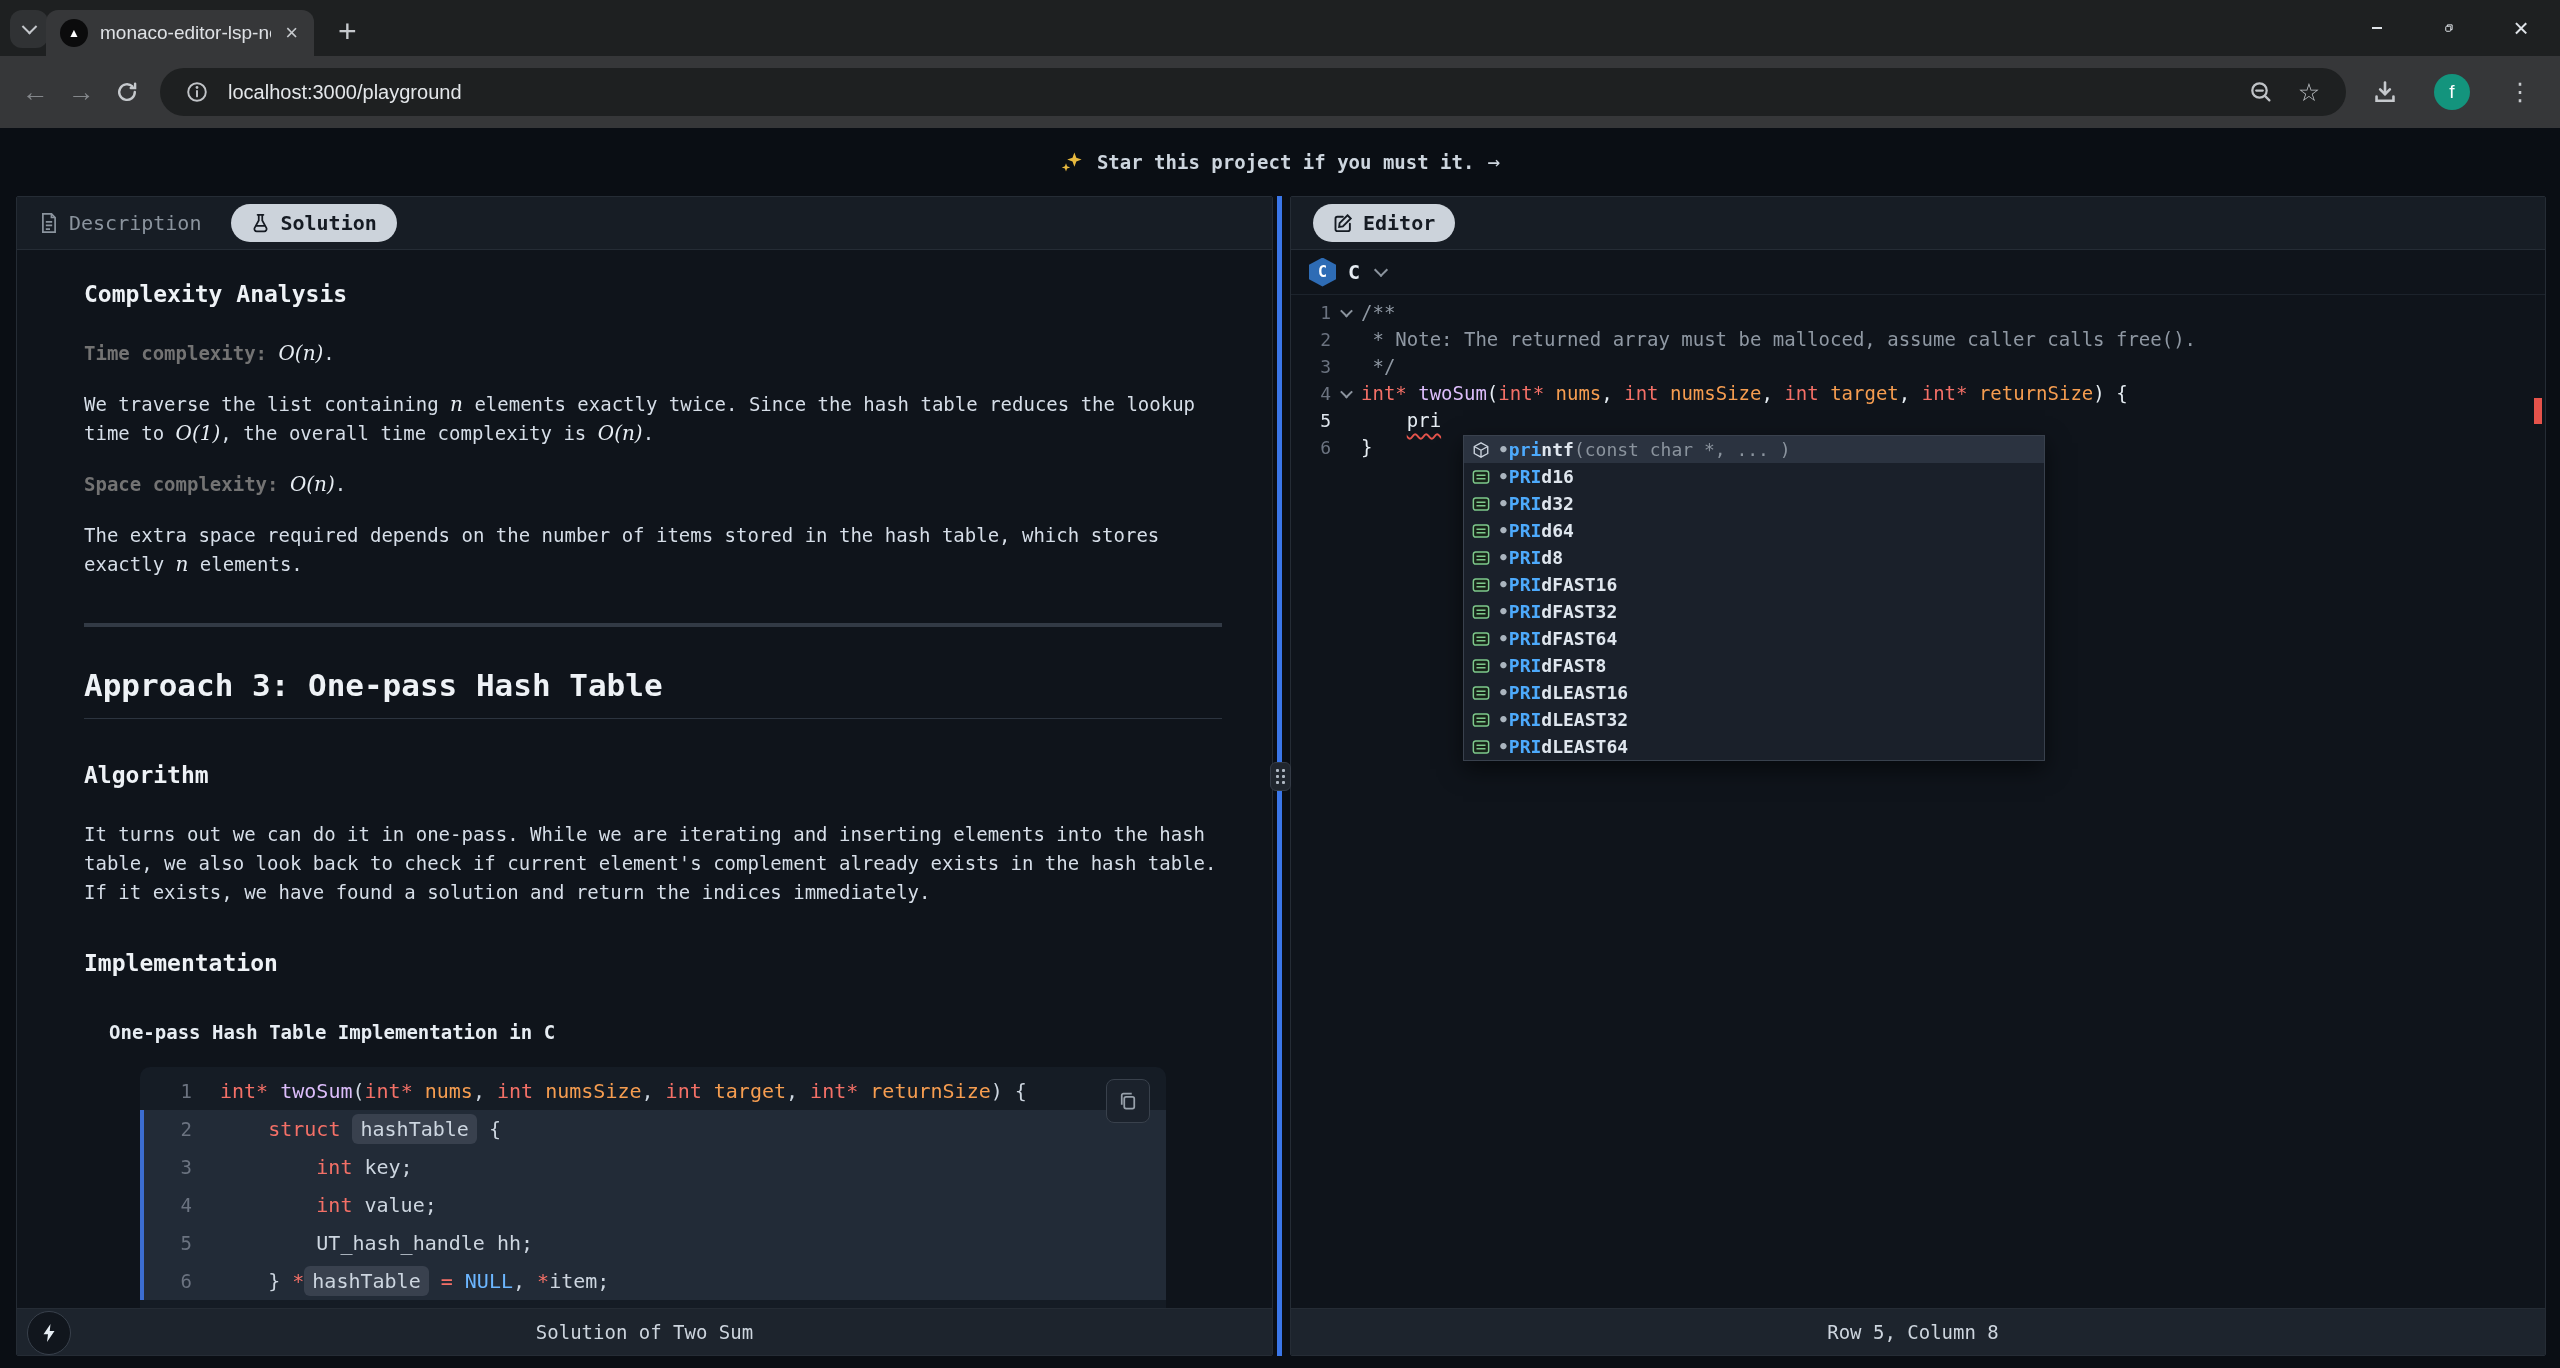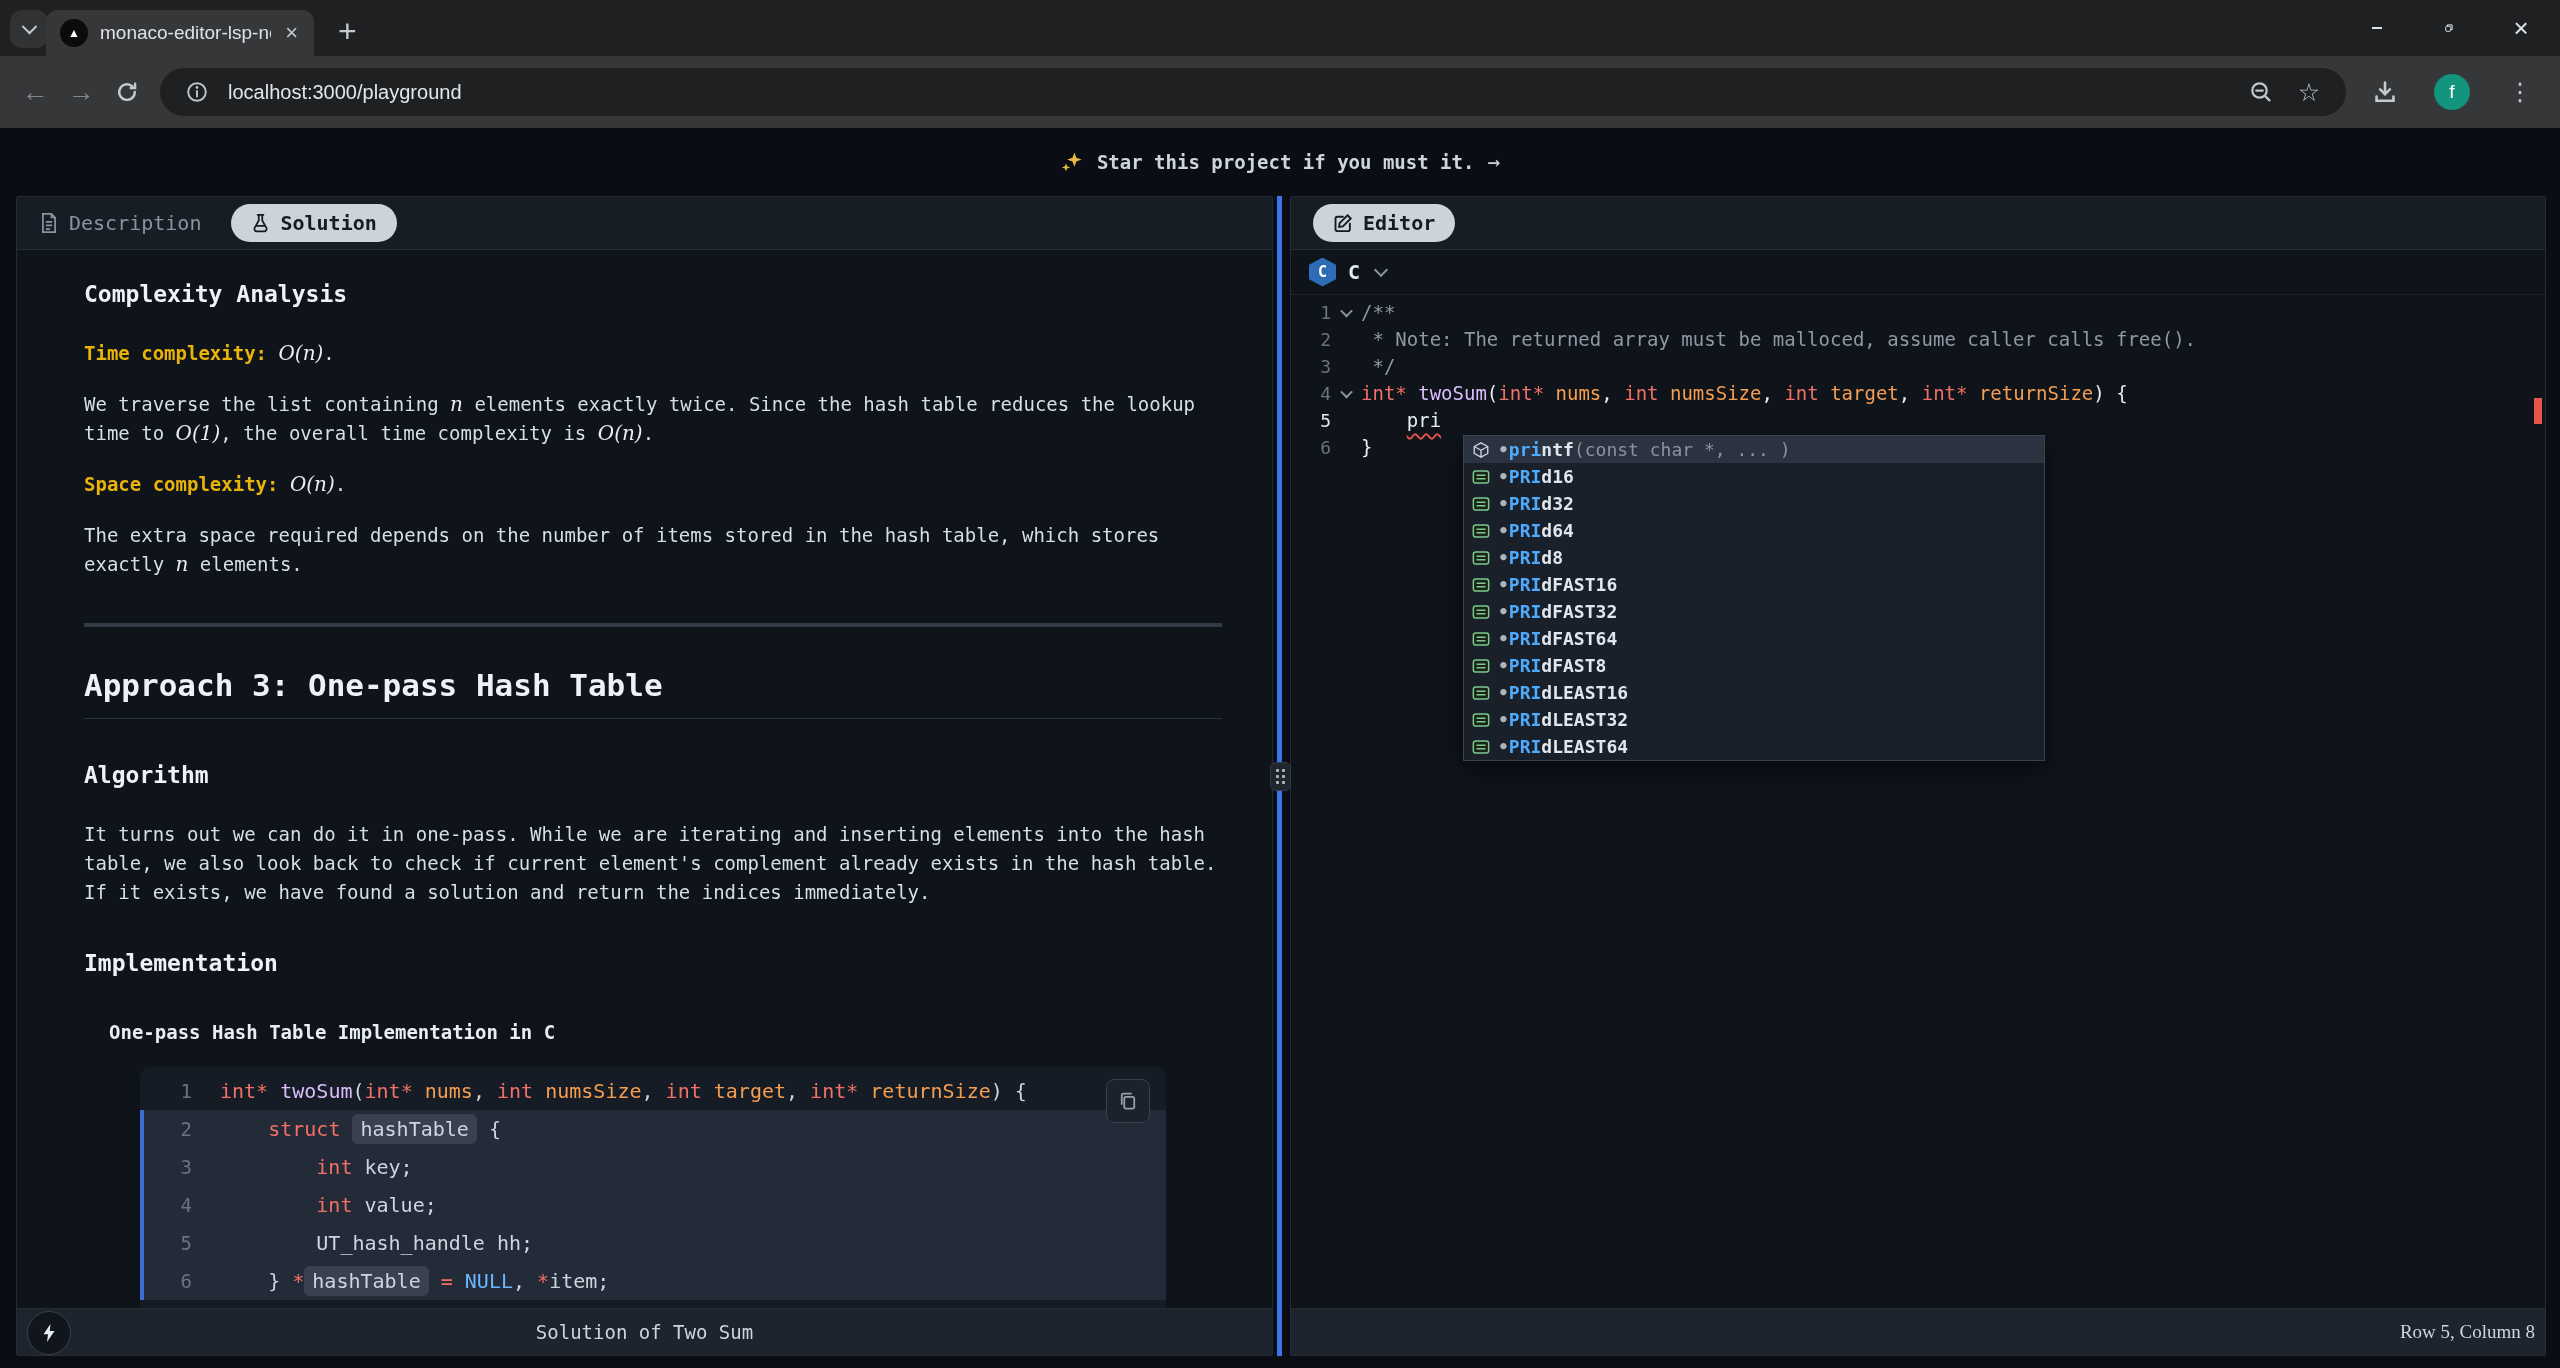--- a/index.html
+++ b/index.html
@@ -62,21 +62,21 @@
   .ptab{display:flex;align-items:center;gap:10px;color:#8b949e;font-size:20px;cursor:pointer;}
   .ptab svg{flex:0 0 auto;}
   .pill{background:#ccd3db;color:#151b23;border-radius:999px;padding:7px 20px;font-weight:bold;}
 
   .pbody{flex:1;overflow:hidden;padding:26px 50px 0 67px;color:#d6dee8;font-size:19px;line-height:29px;}
   .pbody h3{font-size:23px;color:#eef2f6;margin:42px 0 30px;}
   .pbody h3:first-child{margin-top:4px;}
   .pbody h2{font-size:31px;color:#eef2f6;margin:0 0 42px;padding-bottom:18px;border-bottom:1px solid #2c343f;}
   .pbody p{margin:22px 0;}
   .indent1{margin-left:16px;}
-  .seg-b{font-weight:bold;color:#eab308;}
+  .seg-b{font-weight:bold;color:#737373;}
   .seg-m{font-family:"DejaVu Serif",serif;font-style:italic;font-size:20px;color:#e7edf3;}
   .rule{border:0;height:4px;background:#323a45;margin:44px 0;}
   .code-label{font-weight:bold;color:#e7edf3;margin:40px 0 20px 25px;}
 
   .codeblock{margin-left:56px;width:1026px;background:#151c25;border-radius:10px;
     position:relative;padding:5px 0;font-size:20px;}
   .lc-row{display:flex;height:38px;line-height:38px;align-items:center;}
   .lc-row.hl{background:#222b37;box-shadow:inset 4px 0 0 #3c6dd0;}
   .lc-num{width:52px;text-align:right;padding-right:28px;color:#6b7380;flex:0 0 auto;font-size:19px;}
   .lc-code{white-space:pre;}
@@ -87,21 +87,21 @@
   .tk-d{color:#cdd6e0;}
   .tk-c{color:#8b949e;}
   .tk-w{color:#cdd6e0;background:#39414e;border-radius:6px;padding:3px 8px;}
   .copy-btn{position:absolute;top:12px;right:16px;width:44px;height:44px;border:1px solid #39414c;
     border-radius:8px;background:#1b222c;display:flex;align-items:center;justify-content:center;cursor:pointer;}
 
   .pfoot{height:46px;flex:0 0 auto;background:#1d242d;border-top:1px solid #252c35;position:relative;
     display:flex;align-items:center;justify-content:center;font-size:19px;color:#cdd5de;}
   .bolt-badge{position:absolute;left:10px;top:2px;width:42px;height:42px;border-radius:50%;
     background:#11161d;border:1px solid #39414c;display:flex;align-items:center;justify-content:center;}
-  .pfoot-right{justify-content:flex-end;padding-right:10px;font-family:Liberation Serif, serif;}
+  .pfoot-right{justify-content:center;padding-right:10px;}
 
   
   .lang-row{height:44px;flex:0 0 auto;display:flex;align-items:center;gap:12px;padding:0 18px;
     border-bottom:1px solid #1c232c;cursor:pointer;}
   .c-icon{width:27px;height:29px;clip-path:polygon(50% 0,100% 25%,100% 75%,50% 100%,0 75%,0 25%);
     background:#2e6cb5;color:#fff;display:flex;align-items:center;justify-content:center;
     font-size:15px;font-weight:bold;}
   .lang-label{font-size:20px;font-weight:bold;color:#e6edf3;}
   .lang-chev{width:8px;height:8px;border-right:2px solid #8b949e;border-bottom:2px solid #8b949e;
     transform:rotate(45deg);margin-left:4px;margin-top:-4px;}

